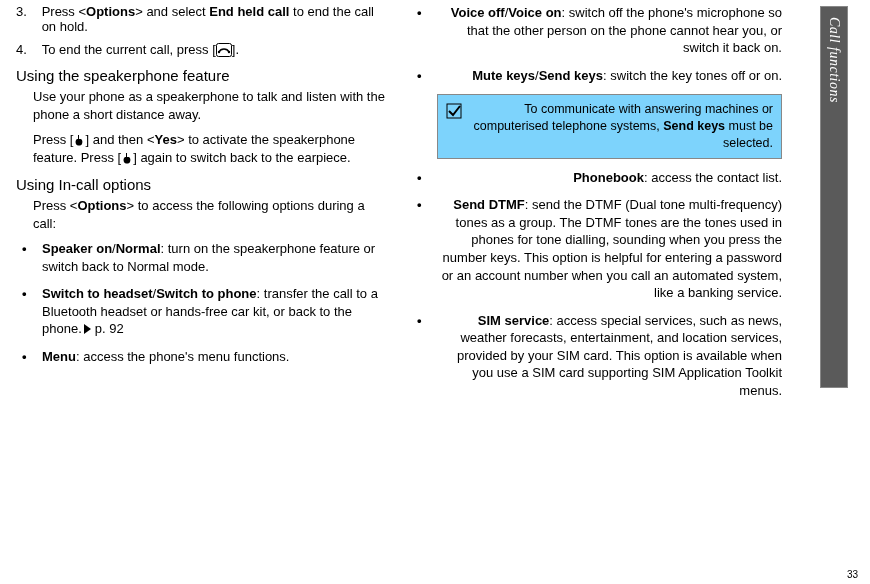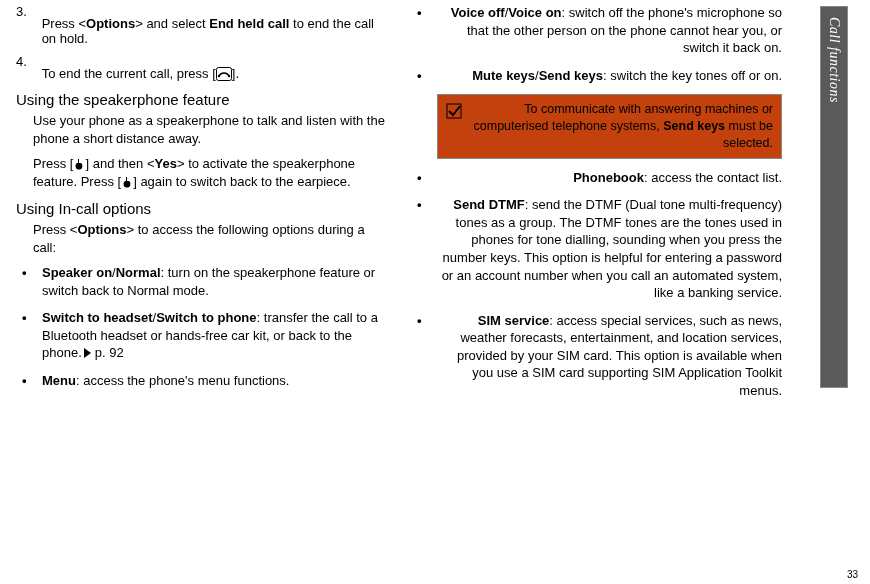--- a/index.html
+++ b/index.html
@@ -52,33 +52,33 @@
     letter-spacing: 0.5px;
   }
   .page-num {
     position: absolute;
     right: 12px;
     bottom: 4px;
     font-size: 10px;
   }
   .num-item { margin: 0 0 8px 0; }
   .num-item .num { display: inline-block; width: 22px; vertical-align: top; }
-  .num-item .body { display: inline-block; width: calc(100% - 28px); vertical-align: top; margin-top: 12px; }
+  .num-item .body { display: inline-block; width: calc(100% - 28px); vertical-align: top; }
   h3 {
     font-size: 15px;
     font-weight: normal;
     margin: 10px 0 4px 0;
   }
   p { margin: 4px 0 8px 17px; line-height: 1.35; }
   ul { list-style: none; padding: 0; margin: 0; }
   li { margin: 0 0 10px 0; padding-left: 26px; position: relative; line-height: 1.35; }
   li::before { content: "•"; position: absolute; left: 6px; top: 0; font-weight: bold; }
   .note-box {
     border: 1px solid #888;
-    background: #c2410c;
+    background: #7dd3fc;
     padding: 6px 8px 6px 34px;
     margin: 4px 0 10px 26px;
     position: relative;
     font-size: 12.5px;
     line-height: 1.35;
   }
   .note-box .check-icon {
     position: absolute;
     left: 8px; top: 8px;
     width: 16px; height: 16px;

